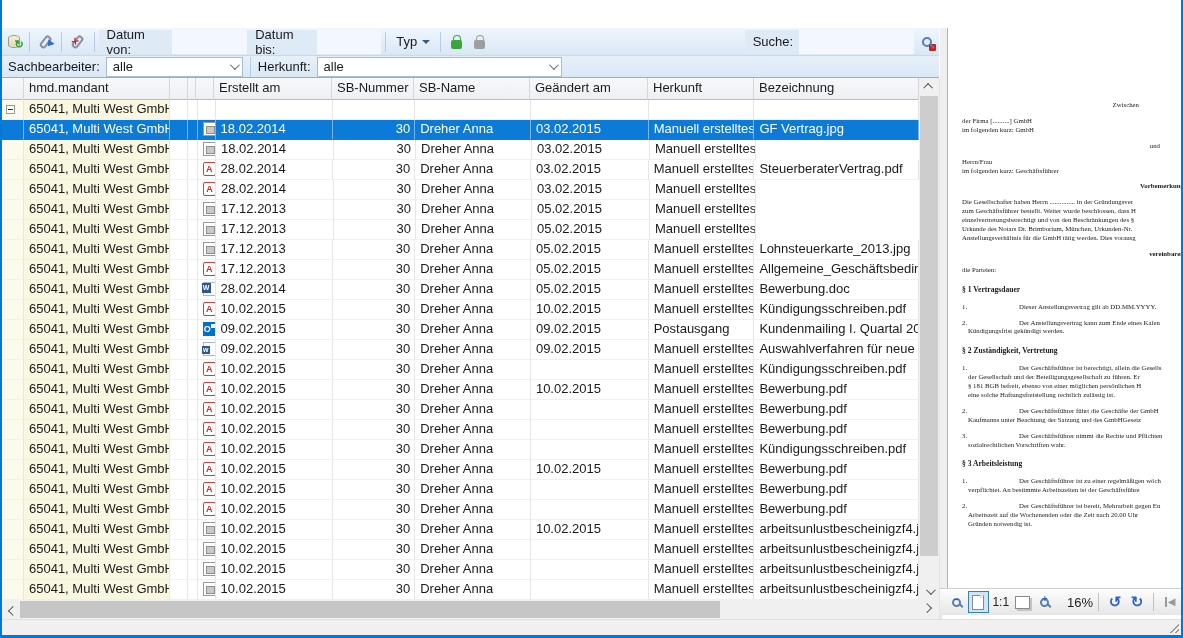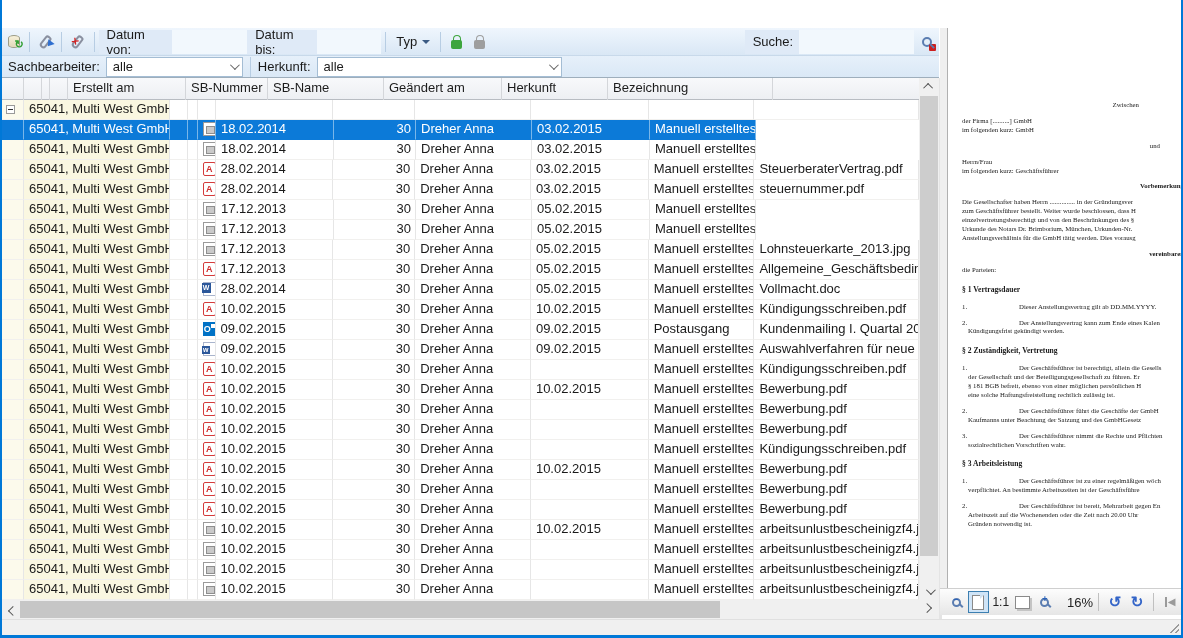--- a/index.html
+++ b/index.html
@@ -197,20 +197,21 @@
     <span class="tsep" style="margin:0 7px"></span>
     <span style="padding:0 6px 0 0">Herkunft:</span>
     <span class="combo" style="width:245px">
         <span>alle</span>
         <span class="chev"></span>
       </span>
   </div>
 
   <div class="grid-header" id="grid-header">
       <div class="hcell" style="width: 22px;"></div>
+      <div class="hcell" style="width: 146px;">hmd.mandant</div>
       <div class="hcell" style="width: 18px;"></div>
       <div class="hcell" style="width: 8px;"></div>
       <div class="hcell" style="width: 18px;"></div>
       <div class="hcell" style="width: 118px;">Erstellt am</div>
       <div class="hcell" style="width: 82px;">SB-Nummer</div>
       <div class="hcell" style="width: 116px;">SB-Name</div>
       <div class="hcell" style="width: 118px;">Geändert am</div>
       <div class="hcell" style="width: 106px;">Herkunft</div>
       <div class="hcell" style="width: 165px;">Bezeichnung</div>
     </div>
@@ -232,20 +233,21 @@
         <div class="cell c-expand" style="width: 22px;"></div>
         <div class="cell c-mandant" style="width: 146px;">65041, Multi West GmbH</div>
         <div class="cell c-n1" style="width: 18px;"></div>
         <div class="cell c-n2" style="width: 8px;"></div>
         <div class="cell c-icon" style="width: 18px;"><span class="fico fico-img"></span></div>
         <div class="cell c-erstellt" style="width: 118px;">18.02.2014</div>
         <div class="cell c-sb_nummer" style="width: 82px;">30</div>
         <div class="cell c-sb_name" style="width: 116px;">Dreher Anna</div>
         <div class="cell c-geaendert" style="width: 118px;">03.02.2015</div>
         <div class="cell c-herkunft" style="width: 106px;">Manuell erstelltes</div>
+        <div class="cell c-bezeichnung" style="width: 165px;">GF Vertrag.jpg</div>
       </div>
       <div class="grow">
         <div class="cell c-expand" style="width: 22px;"></div>
         <div class="cell c-mandant" style="width: 146px;">65041, Multi West GmbH</div>
         <div class="cell c-n1" style="width: 18px;"></div>
         <div class="cell c-n2" style="width: 8px;"></div>
         <div class="cell c-icon" style="width: 18px;"><span class="fico fico-img"></span></div>
         <div class="cell c-erstellt" style="width: 118px;">18.02.2014</div>
         <div class="cell c-sb_nummer" style="width: 82px;">30</div>
         <div class="cell c-sb_name" style="width: 116px;">Dreher Anna</div>
@@ -269,21 +271,20 @@
         <div class="cell c-expand" style="width: 22px;"></div>
         <div class="cell c-mandant" style="width: 146px;">65041, Multi West GmbH</div>
         <div class="cell c-n1" style="width: 18px;"></div>
         <div class="cell c-n2" style="width: 8px;"></div>
         <div class="cell c-icon" style="width: 18px;"><span class="fico fico-pdf"></span></div>
         <div class="cell c-erstellt" style="width: 118px;">28.02.2014</div>
         <div class="cell c-sb_nummer" style="width: 82px;">30</div>
         <div class="cell c-sb_name" style="width: 116px;">Dreher Anna</div>
         <div class="cell c-geaendert" style="width: 118px;">03.02.2015</div>
         <div class="cell c-herkunft" style="width: 106px;">Manuell erstelltes</div>
-        <div class="cell c-bezeichnung" style="width: 165px;">steuernummer.pdf</div>
       </div>
       <div class="grow">
         <div class="cell c-expand" style="width: 22px;"></div>
         <div class="cell c-mandant" style="width: 146px;">65041, Multi West GmbH</div>
         <div class="cell c-n1" style="width: 18px;"></div>
         <div class="cell c-n2" style="width: 8px;"></div>
         <div class="cell c-icon" style="width: 18px;"><span class="fico fico-img"></span></div>
         <div class="cell c-erstellt" style="width: 118px;">17.12.2013</div>
         <div class="cell c-sb_nummer" style="width: 82px;">30</div>
         <div class="cell c-sb_name" style="width: 116px;">Dreher Anna</div>
@@ -332,21 +333,21 @@
         <div class="cell c-expand" style="width: 22px;"></div>
         <div class="cell c-mandant" style="width: 146px;">65041, Multi West GmbH</div>
         <div class="cell c-n1" style="width: 18px;"></div>
         <div class="cell c-n2" style="width: 8px;"></div>
         <div class="cell c-icon" style="width: 18px;"><span class="fico fico-doc"></span></div>
         <div class="cell c-erstellt" style="width: 118px;">28.02.2014</div>
         <div class="cell c-sb_nummer" style="width: 82px;">30</div>
         <div class="cell c-sb_name" style="width: 116px;">Dreher Anna</div>
         <div class="cell c-geaendert" style="width: 118px;">05.02.2015</div>
         <div class="cell c-herkunft" style="width: 106px;">Manuell erstelltes</div>
-        <div class="cell c-bezeichnung" style="width: 165px;">Vollmacht.doc</div>
+        <div class="cell c-bezeichnung" style="width: 165px;">Bewerbung.doc</div>
       </div>
       <div class="grow">
         <div class="cell c-expand" style="width: 22px;"></div>
         <div class="cell c-mandant" style="width: 146px;">65041, Multi West GmbH</div>
         <div class="cell c-n1" style="width: 18px;"></div>
         <div class="cell c-n2" style="width: 8px;"></div>
         <div class="cell c-icon" style="width: 18px;"><span class="fico fico-pdf"></span></div>
         <div class="cell c-erstellt" style="width: 118px;">10.02.2015</div>
         <div class="cell c-sb_nummer" style="width: 82px;">30</div>
         <div class="cell c-sb_name" style="width: 116px;">Dreher Anna</div>

